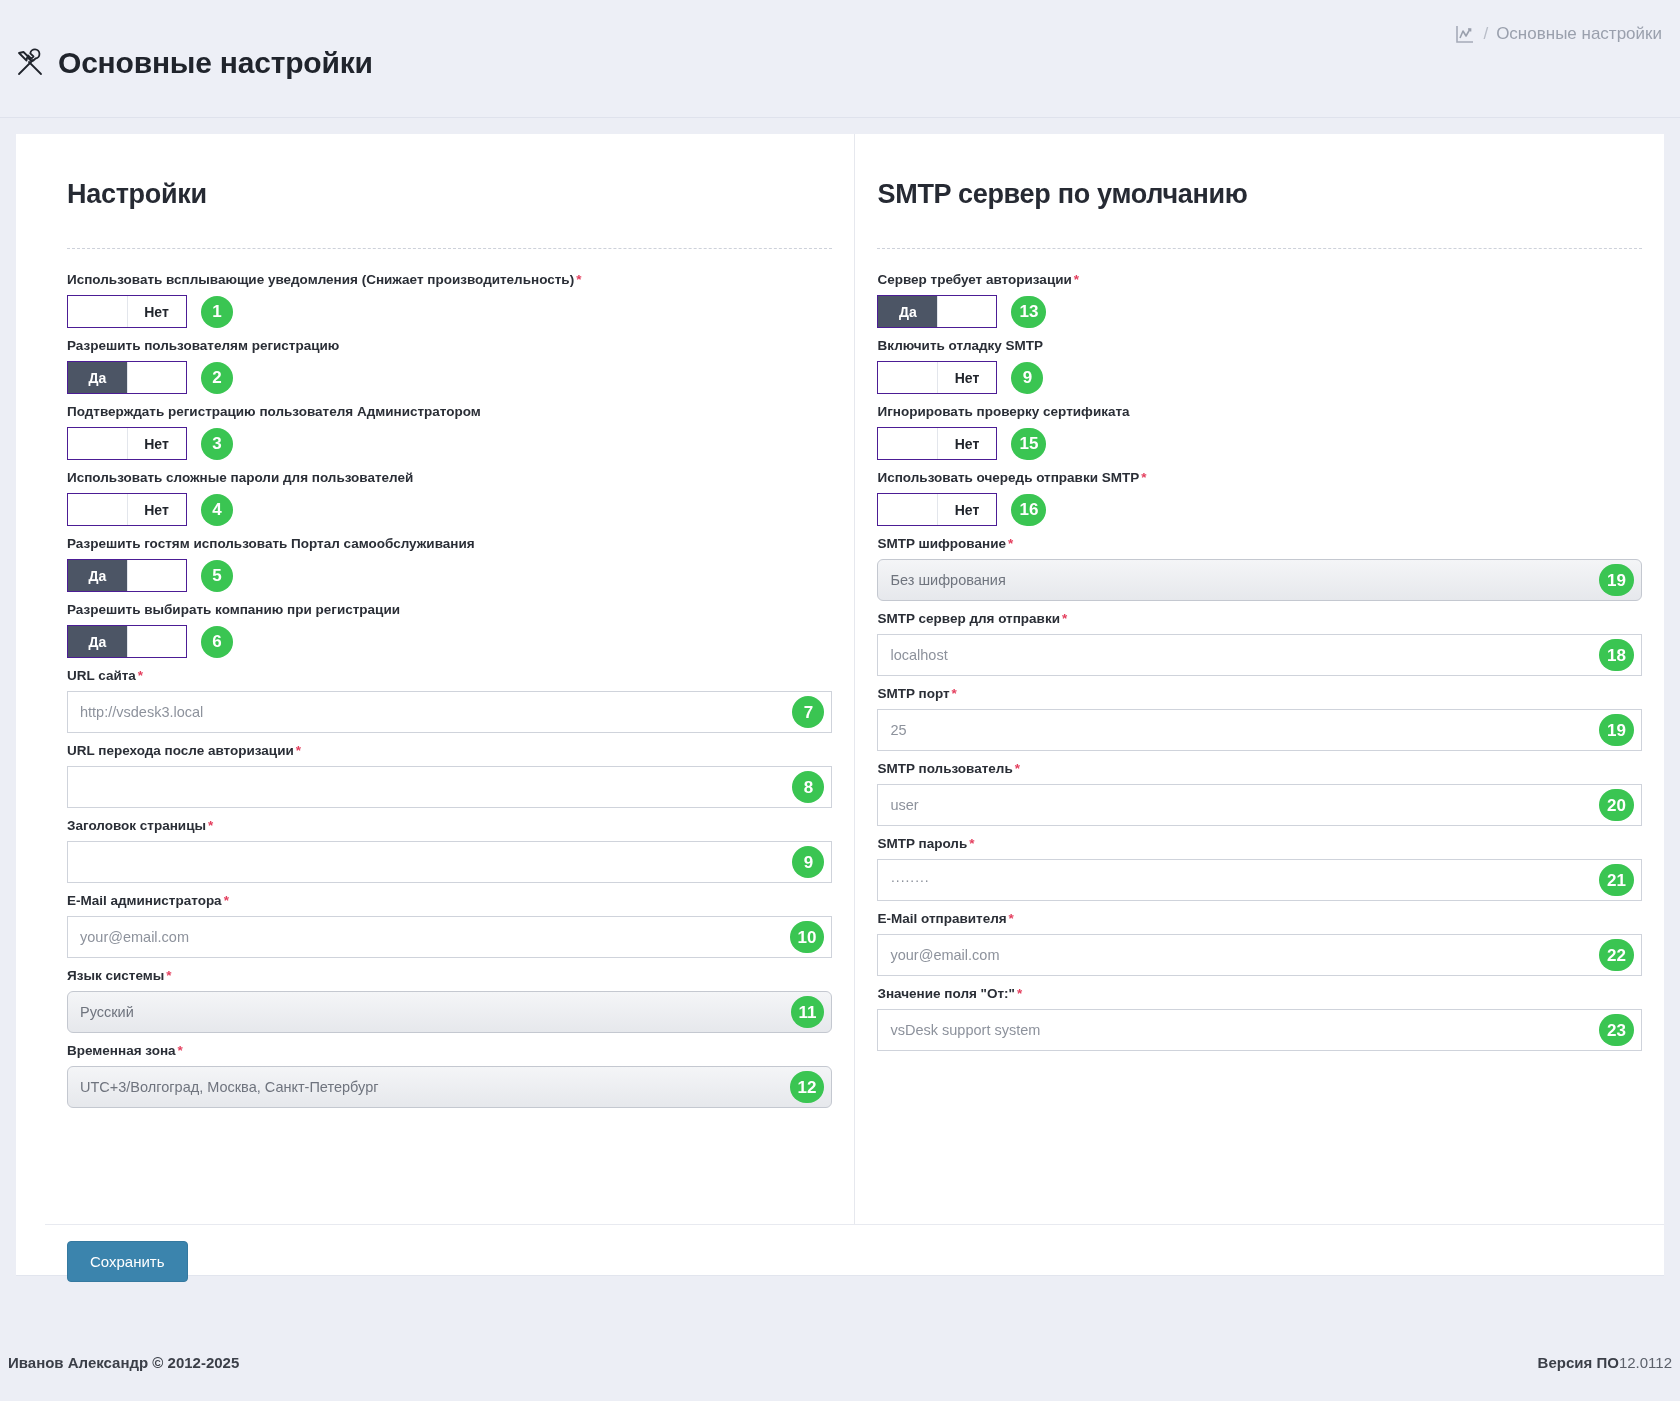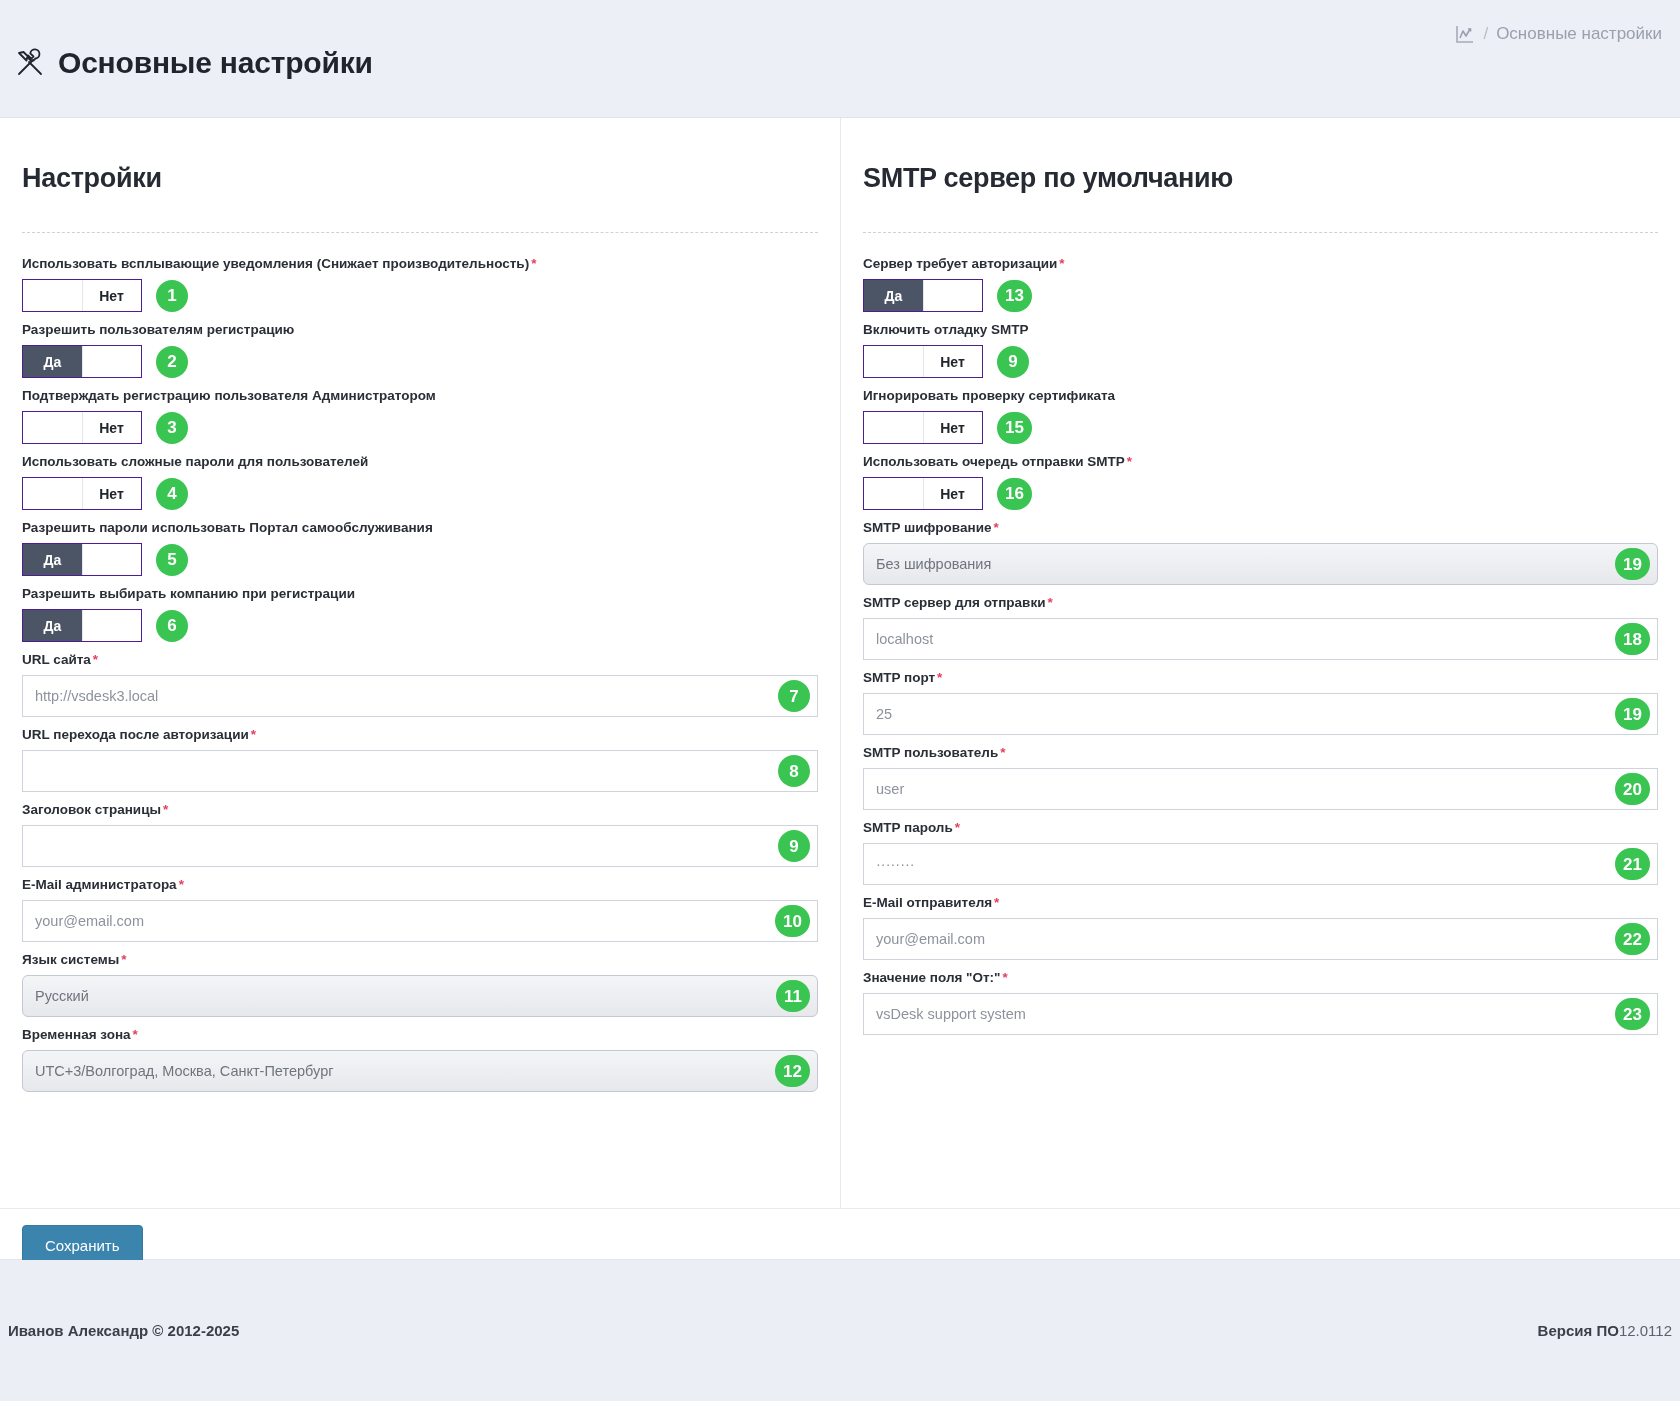--- a/index.html
+++ b/index.html
@@ -37,24 +37,25 @@
     left: 14px; top: 46px;
     display: flex; align-items: center; gap: 12px;
     font-size: 30px; font-weight: bold; color: #20242c;
     letter-spacing: -0.2px;
   }
   .page-title .tools-icon { width: 32px; height: 32px; display: block; }
 
   
   .card {
     position: relative;
-    margin: 0;
+    margin: 16px;
     background: #ffffff;
     height: 1142px;
     border-bottom: 1px solid #e2e5ee;
+    padding-left: 29px;
   }
   .cols {
     display: flex;
     height: 1090px;
   }
   .col {
     position: relative;
     padding: 0 18px;
   }
   .col-left  { width: 840px; }
@@ -271,21 +272,21 @@
               <div class="toggle-row">
                 <div class="toggle">
                   <div class="half blank"></div>
                   <div class="half off">Нет</div>
                   <div class="sep-line"></div>
                 </div>
                 <span class="badge">4</span>
               </div>
             </div>
             <div class="field">
-              <div class="field-label">Разрешить пароли использовать Портал самообслуживания</div>
+              <div class="field-label">Разрешить гостям использовать Портал самообслуживания</div>
               <div class="toggle-row">
                 <div class="toggle">
                   <div class="half on">Да</div>
                   <div class="half blank"></div>
                   <div class="sep-line"></div>
                 </div>
                 <span class="badge">5</span>
               </div>
             </div>
             <div class="field">

